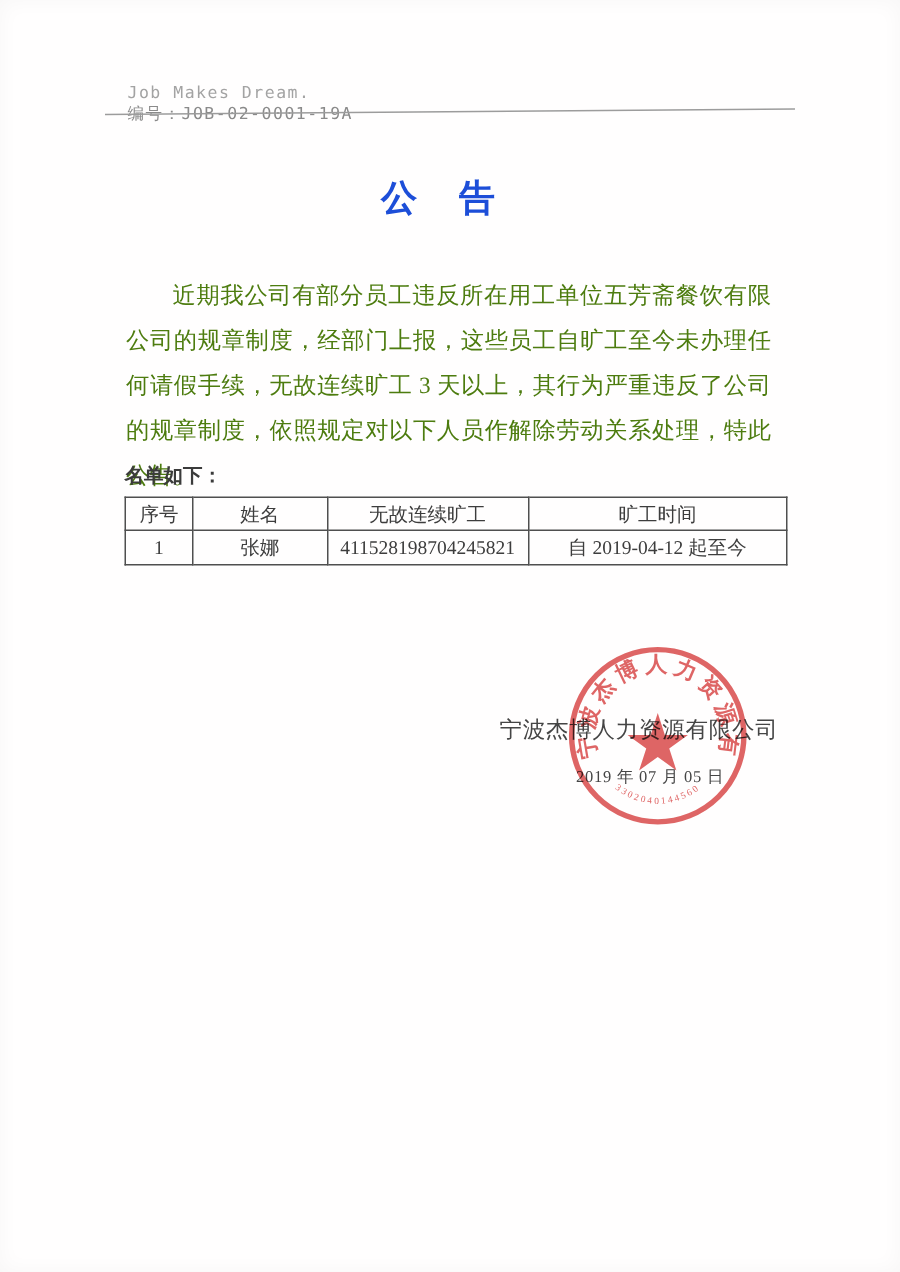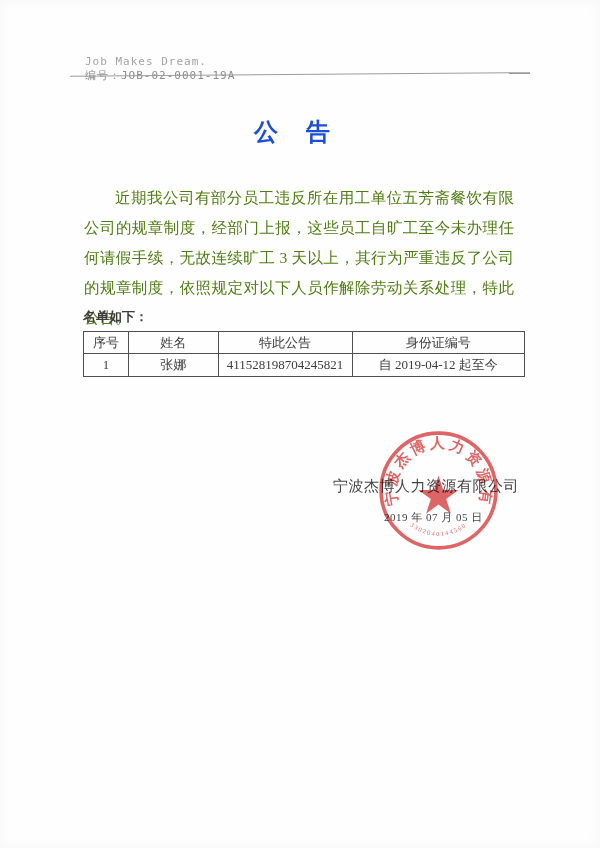--- a/index.html
+++ b/index.html
@@ -104,22 +104,22 @@
     <colgroup>
       <col style="width:45px">
         <col style="width:90px">
         <col style="width:134px">
         <col style="width:173px">
     </colgroup>
     <thead>
       <tr>
         <th>序号</th>
         <th>姓名</th>
-        <th>特此公告</th>
-        <th>身份证编号</th>
+        <th>无故连续旷工</th>
+        <th>旷工时间</th>
       </tr>
     </thead>
     <tbody>
       <tr>
         <td>1</td>
         <td>张娜</td>
         <td>411528198704245821</td>
         <td>自 2019-04-12 起至今</td>
       </tr>
     </tbody>

